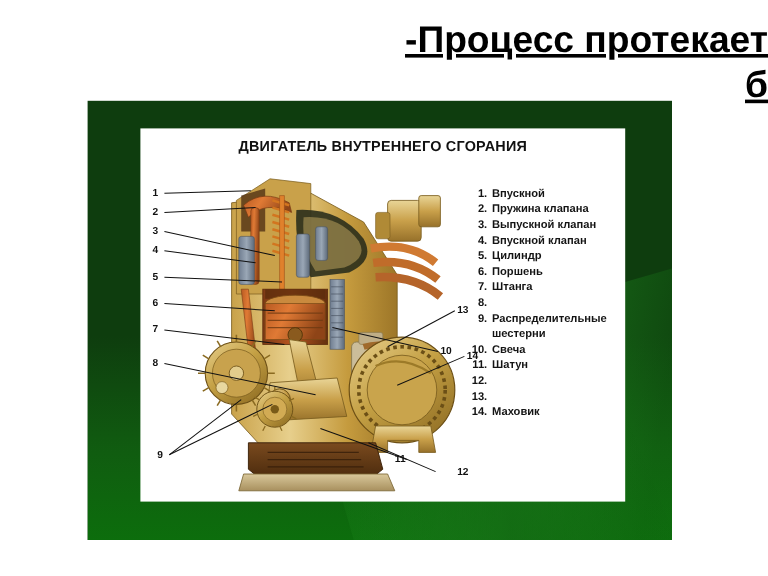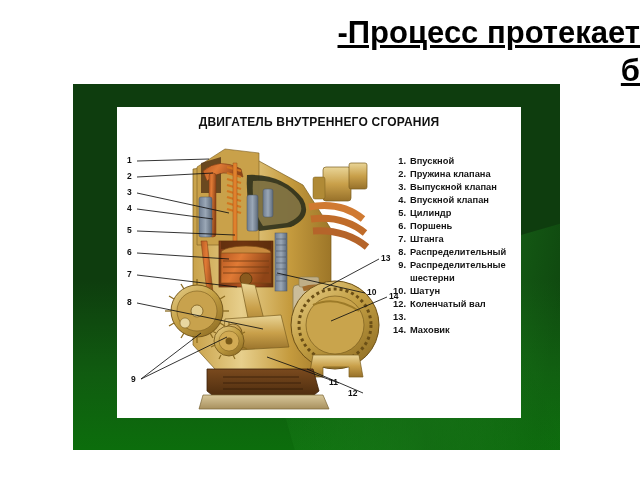--- a/index.html
+++ b/index.html
@@ -368,21 +368,21 @@
     <span class="callout" style="left:10px;  top:119px;">5</span>
     <span class="callout" style="left:10px;  top:141px;">6</span>
     <span class="callout" style="left:10px;  top:163px;">7</span>
     <span class="callout" style="left:10px;  top:191px;">8</span>
     <span class="callout" style="left:14px;  top:268px;">9</span>
 
     <span class="callout" style="left:250px; top:181px;text-align:right;">10</span>
     <span class="callout" style="left:264px; top:147px;">13</span>
     <span class="callout" style="left:272px; top:185px;">14</span>
     <span class="callout" style="left:212px; top:271px;text-align:right;">11</span>
-    <span class="callout" style="left:231px; top:282px;">12</span>
+    <span class="callout" style="left:264px; top:282px;">12</span>
 
     <div class="legend">
       <div class="legend-item">
         <span class="legend-num">1.</span>
         <span class="legend-label">Впускной</span>
       </div>
       <div class="legend-item">
         <span class="legend-num">2.</span>
         <span class="legend-label">Пружина клапана</span>
       </div>
@@ -401,40 +401,42 @@
       <div class="legend-item">
         <span class="legend-num">6.</span>
         <span class="legend-label">Поршень</span>
       </div>
       <div class="legend-item">
         <span class="legend-num">7.</span>
         <span class="legend-label">Штанга</span>
       </div>
       <div class="legend-item">
         <span class="legend-num">8.</span>
-        <span class="legend-label">Распределительный</span>
       </div>
       <div class="legend-item">
         <span class="legend-num"></span>
       </div>
       <div class="legend-item">
         <span class="legend-num">9.</span>
         <span class="legend-label">Распределительные</span>
       </div>
       <div class="legend-item">
         <span class="legend-num"></span>
         <span class="legend-label">шестерни</span>
       </div>
       <div class="legend-item">
         <span class="legend-num">10.</span>
+        <span class="legend-label">Свеча</span>
+      </div>
+      <div class="legend-item">
+        <span class="legend-num">11.</span>
         <span class="legend-label">Шатун</span>
       </div>
       <div class="legend-item">
         <span class="legend-num">12.</span>
-        <span class="legend-label">Коленчатый вал</span>
       </div>
       <div class="legend-item">
         <span class="legend-num">13.</span>
       </div>
       <div class="legend-item">
         <span class="legend-num">14.</span>
         <span class="legend-label">Маховик</span>
       </div>
     </div>
 

